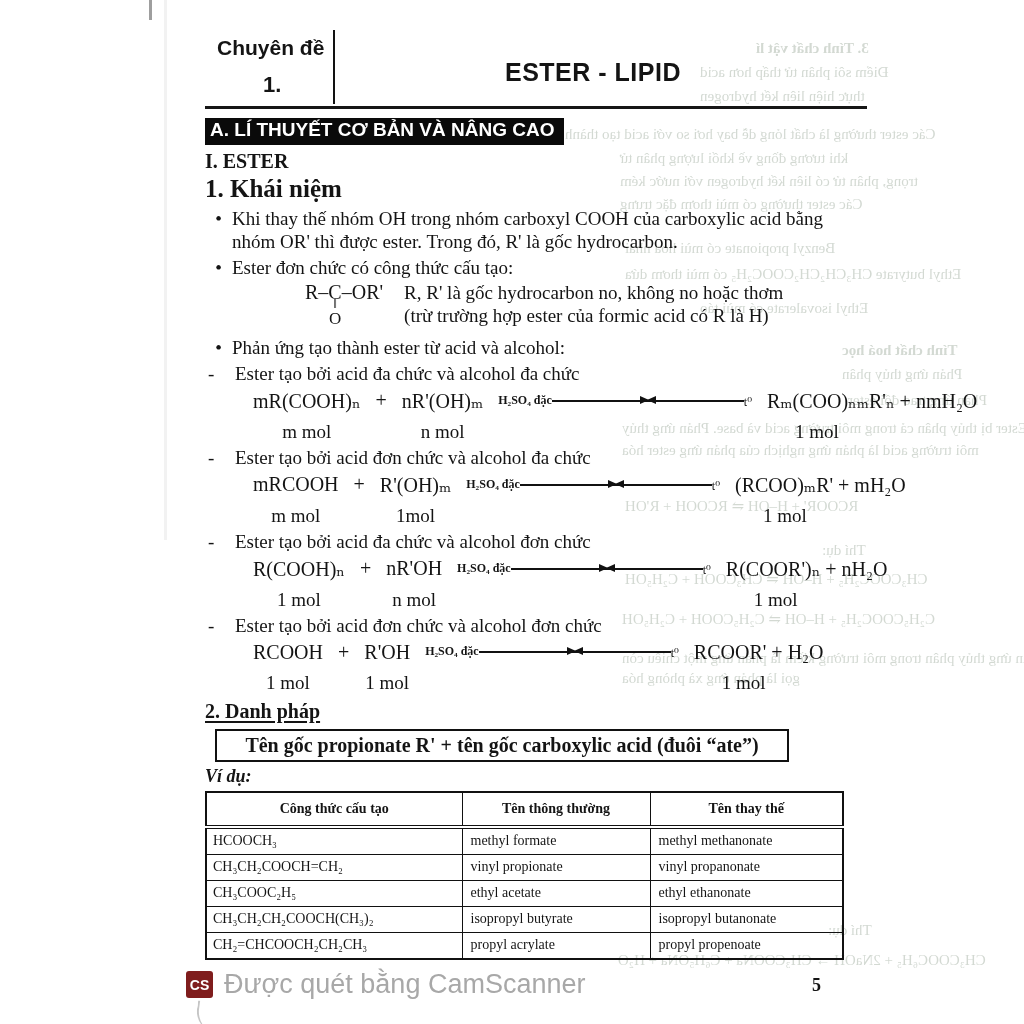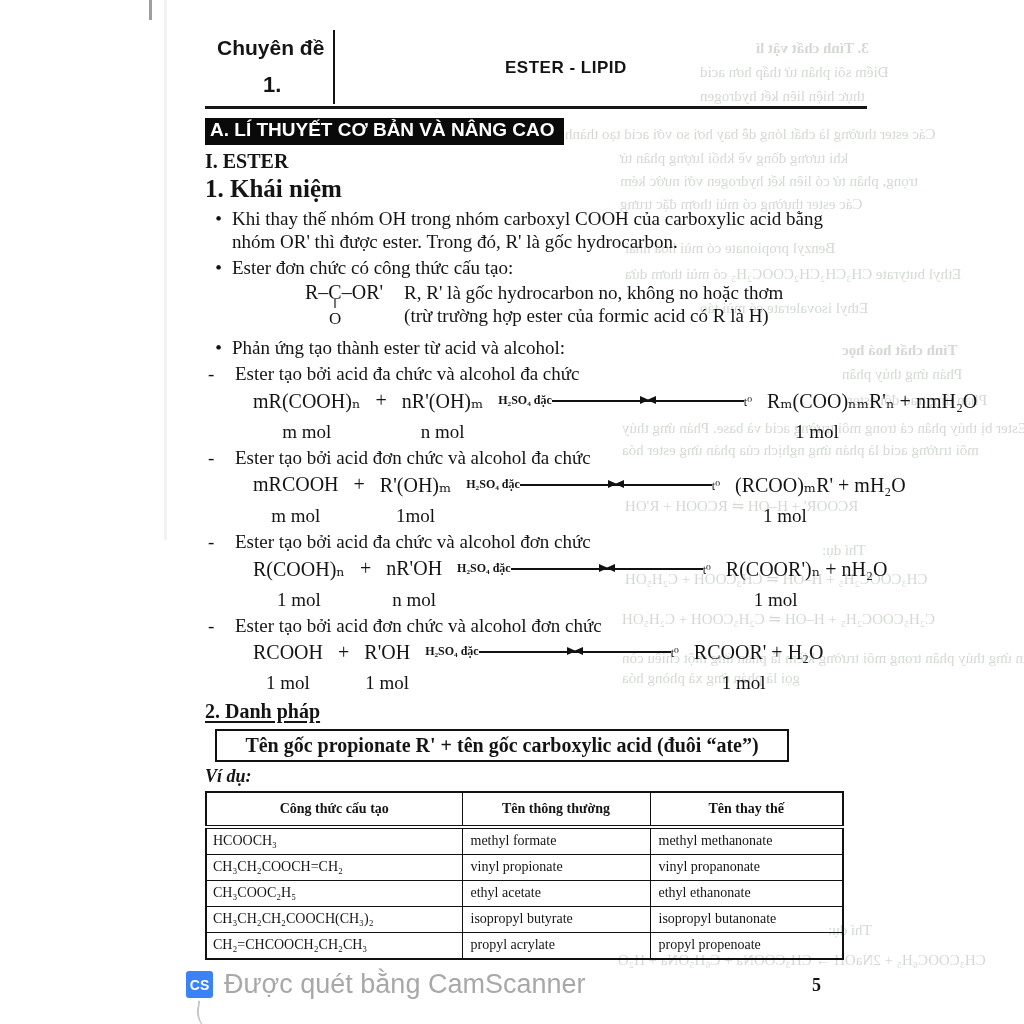--- a/index.html
+++ b/index.html
@@ -23,21 +23,21 @@
   .corner-curl{position:absolute;left:196px;top:1002px;width:26px;height:30px;
     border-left:2px solid rgba(150,150,150,.55);border-bottom-left-radius:22px;transform:rotate(8deg);}
   
   .content{position:absolute;left:205px;top:28px;width:678px;z-index:1;}
   .sans{font-family:"Liberation Sans","DejaVu Sans",sans-serif;}
   
   .hdr{position:relative;height:78px;}
   .hdr-chuyen{position:absolute;left:12px;top:8px;font-weight:bold;font-size:21px;}
   .hdr-num{position:absolute;left:58px;top:44px;font-weight:bold;font-size:22px;}
   .hdr-vline{position:absolute;left:128px;top:2px;width:2px;height:74px;background:#121212;}
-  .hdr-title{position:absolute;left:300px;top:30px;font-weight:bold;font-size:17px;letter-spacing:.5px;}
+  .hdr-title{position:absolute;left:300px;top:30px;font-weight:bold;font-size:25px;letter-spacing:.5px;}
   .hrule{width:662px;height:3px;background:#161616;margin:0 0 9px 0;}
   
   .band{display:inline-block;background:#0a0a0a;color:#ffffff;font-weight:bold;
         font-size:19px;padding:2px 9px 4px 5px;line-height:1.1;}
   .h-roman{font-weight:bold;font-size:20px;margin-top:5px;line-height:1.15;}
   .h-num{font-weight:bold;font-size:25px;margin-top:2px;line-height:1.15;}
   
   .brow{display:flex;margin-top:3px;font-size:19px;line-height:23px;}
   .bm{width:27px;text-align:center;flex:0 0 27px;}
   .dm{width:27px;padding-left:3px;flex:0 0 27px;}
@@ -70,21 +70,21 @@
   .vidu{font-style:italic;font-weight:bold;font-size:18px;margin-top:3px;}
   
   table.est{border-collapse:collapse;margin-top:4px;table-layout:fixed;width:637px;}
   table.est td,table.est th{border:1.6px solid #111;font-size:14px;overflow:hidden;white-space:nowrap;}
   table.est{border:2.5px solid #111;}
   table.est th{font-weight:bold;text-align:center;height:30px;border-bottom:4px double #111;}
   table.est td{height:25px;padding:0 0 0 8px;vertical-align:middle;}
   table.est td.f{padding-left:6px;}
   
   .footer{position:absolute;left:186px;top:969px;display:flex;align-items:center;gap:11px;z-index:2;}
-  .cs-badge{width:27px;height:27px;background:#3b82f6;border-radius:3px;color:#fff;
+  .cs-badge{width:27px;height:27px;background:#7f1d1d;border-radius:3px;color:#fff;
     font-family:"Liberation Sans","DejaVu Sans",sans-serif;font-weight:bold;font-size:14px;
     display:flex;align-items:center;justify-content:center;}
   .cs-text{font-family:"Liberation Sans","DejaVu Sans",sans-serif;font-size:27px;color:#a8a8a8;}
   .pageno{position:absolute;left:812px;top:975px;font-weight:bold;font-size:18px;z-index:2;}
 </style>
 </head>
 <body>
 
 <div class="bleed-layer">
   <div class="bleed bold" style="left:756px;top:40px">3. Tính chất vật lí</div>

